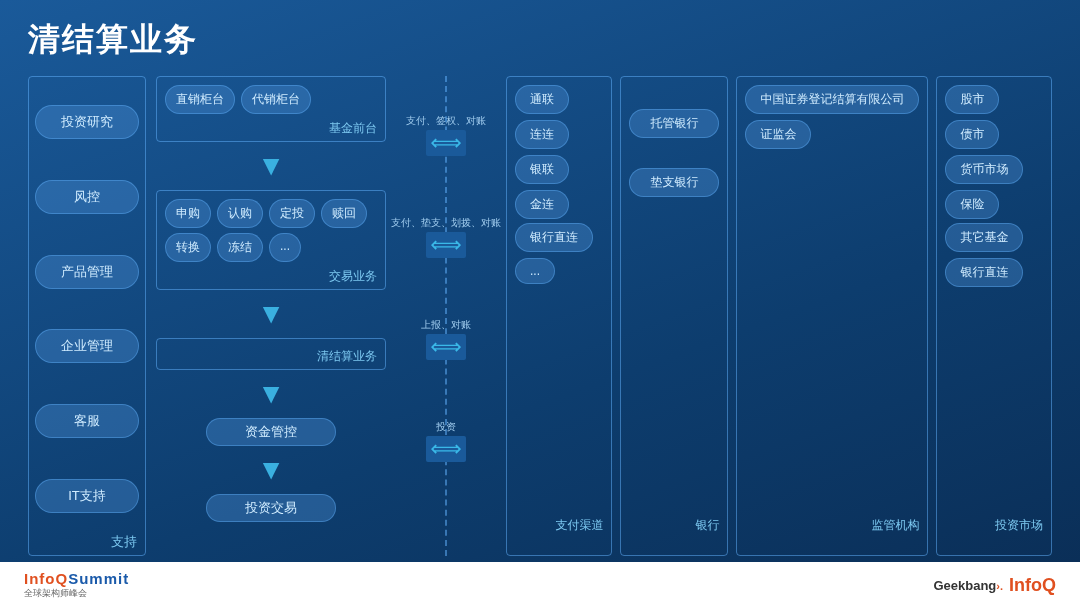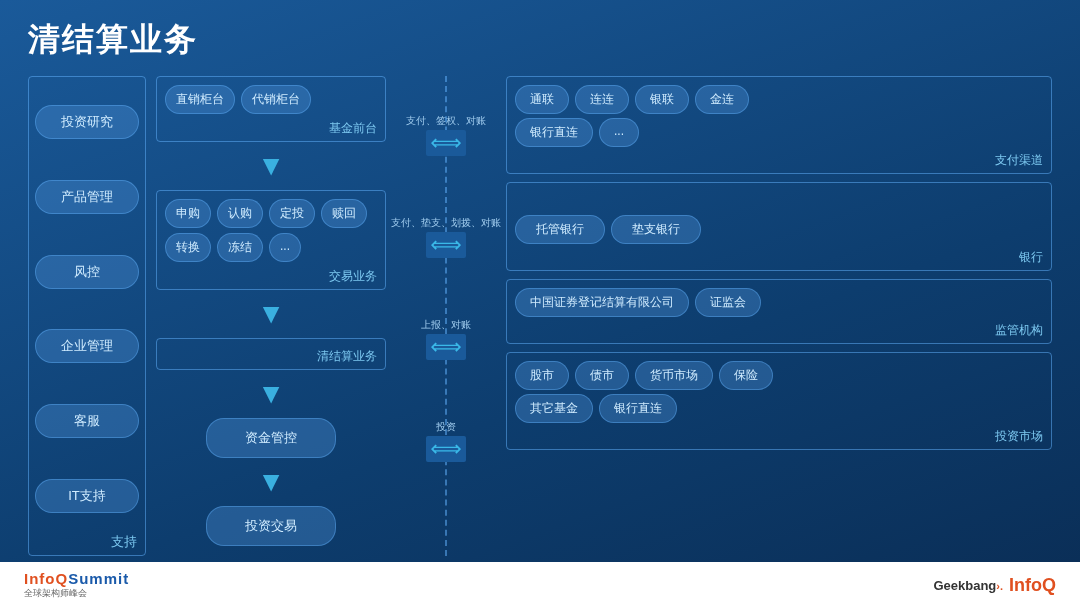--- a/index.html
+++ b/index.html
@@ -120,21 +120,21 @@
     .clear-section {
       padding-bottom: 22px;
     }
     .single-box {
       background: rgba(80,150,220,0.35);
       border: 1px solid rgba(100,180,255,0.4);
       border-radius: 18px;
       color: #d0ecff;
       font-size: 13px;
       text-align: center;
-      padding: 10px 10px;
+      padding: 4px 10px;
       width: 130px;
       margin: 0 auto;
     }
 
     
     .center-col {
       display: flex;
       flex-direction: column;
       width: 100px;
       height: 100%;
@@ -172,35 +172,35 @@
       text-align: center;
       line-height: 1;
       background: #1a5a9a;
       padding: 2px 4px;
       border-radius: 2px;
     }
 
     
     .right-col {
       display: flex;
-      flex-direction: column;
+      flex-direction: row;
       gap: 8px;
       flex: 1;
       height: 100%;
     }
     .right-section {
       border: 1.5px solid rgba(100,180,255,0.5);
       border-radius: 4px;
       padding: 8px 8px 22px 8px;
       position: relative;
       background: transparent;
     }
     .right-section-label {
       position: absolute;
-      bottom: 4px;
+      bottom: 21px;
       right: 8px;
       color: #7cc8f0;
       font-size: 12px;
     }
     .right-row {
       display: flex;
       flex-direction: row;
       gap: 6px;
       flex-wrap: wrap;
       margin-bottom: 4px;
@@ -267,22 +267,22 @@
 </head>
 <body>
 
 <div class="main-container">
   <div class="title">清结算业务</div>
 
   <div class="content-area">
 
     <div class="left-col">
       <div class="left-box">投资研究</div>
+      <div class="left-box">风控</div>
       <div class="left-box">产品管理</div>
-      <div class="left-box">风控</div>
       <div class="left-box">企业管理</div>
       <div class="left-box">客服</div>
       <div class="left-box">IT支持</div>
       <div class="left-col-label">支持</div>
     </div>
 
     <div class="middle-col">
 
       <div class="mid-section fund-front">
         <div class="mid-row">

